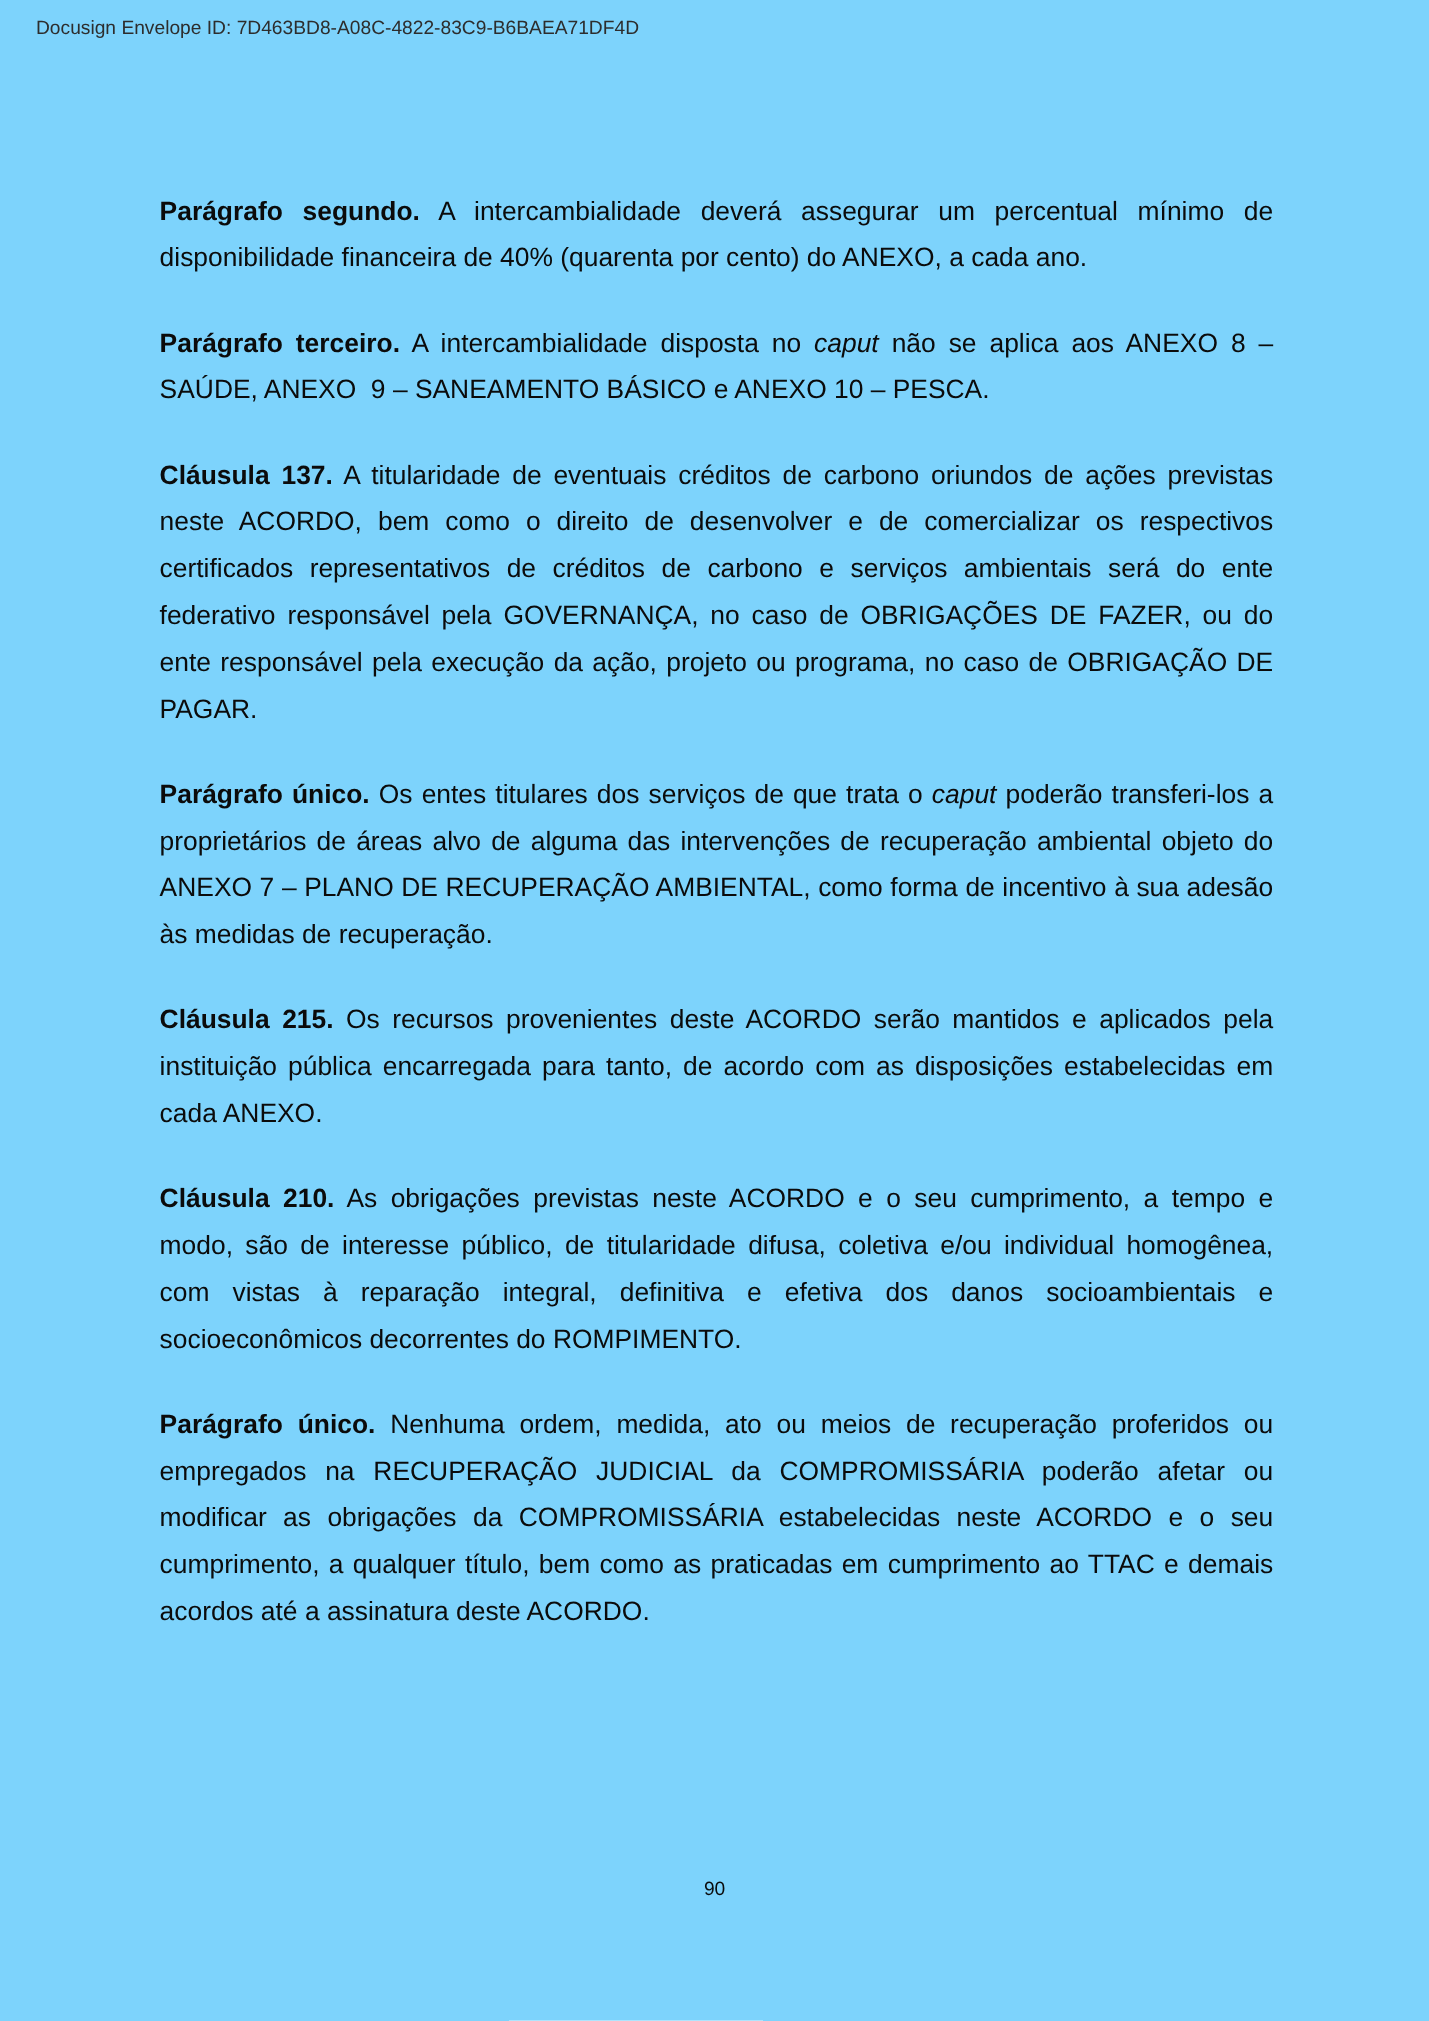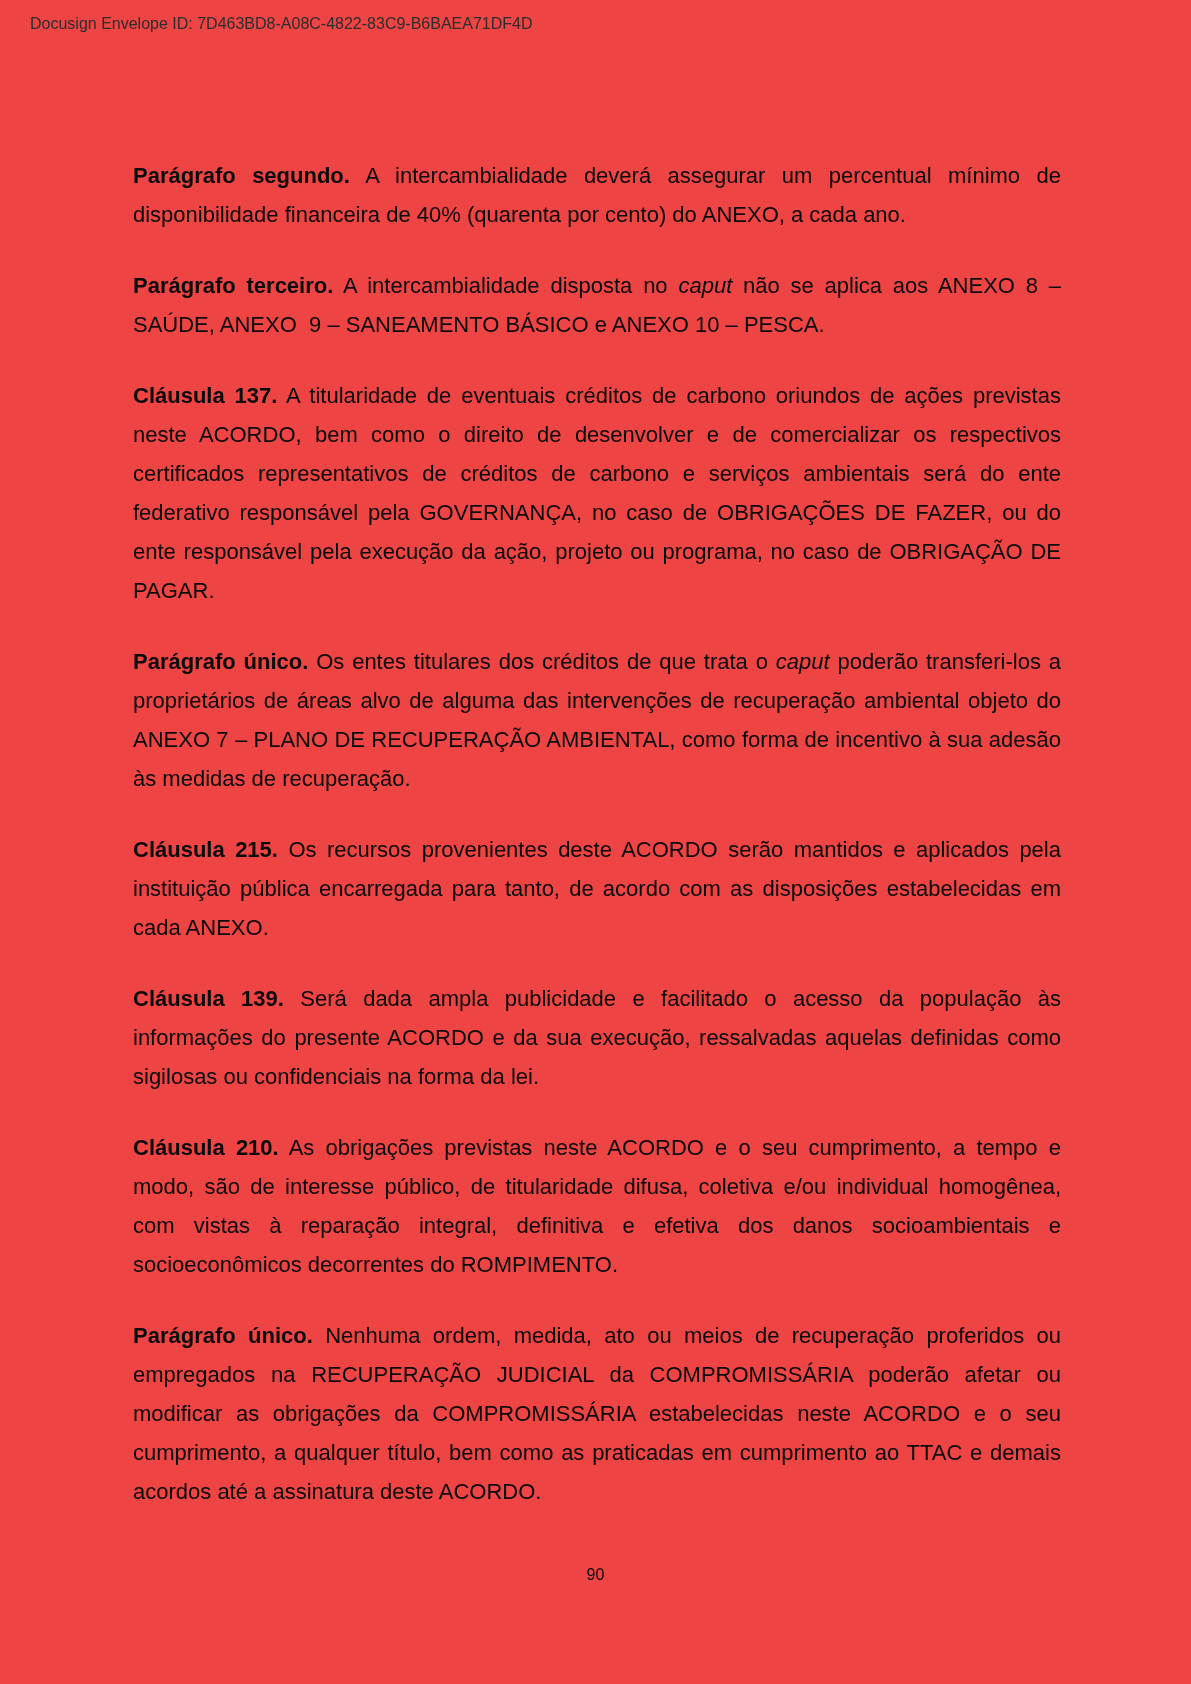--- a/index.html
+++ b/index.html
@@ -1,20 +1,20 @@
 <!DOCTYPE html>
 <html><head>
 <meta charset="utf-8">
 <style>
   html, body { margin: 0; padding: 0; background: #ffffff; }
   .page {
     position: relative;
     width: 1191px;
     height: 1684px;
-    background: #ef4444;
+    background: #7dd3fc;
     font-family: "Liberation Sans", sans-serif;
     color: #000000;
     overflow: hidden;
   }
   .docusign-header {
     position: absolute;
     left: 30px;
     top: 14px;
     font-size: 16px;
     line-height: 20px;
@@ -51,21 +51,20 @@
 <body>
 
 <div class="page">
   <div class="docusign-header">Docusign Envelope ID: 7D463BD8-A08C-4822-83C9-B6BAEA71DF4D</div>
 
   <div class="doc-body">
 
   <p class="para"><span class="bold">Parágrafo segundo.</span><span> A intercambialidade deverá assegurar um percentual mínimo de disponibilidade financeira de 40% (quarenta por cento) do ANEXO, a cada ano.</span></p>
       <p class="para"><span class="bold">Parágrafo terceiro.</span><span> A intercambialidade disposta no </span><span class="italic">caput</span><span> não se aplica aos ANEXO 8 – SAÚDE, ANEXO&nbsp; 9 – SANEAMENTO BÁSICO e ANEXO 10 – PESCA.</span></p>
       <p class="para"><span class="bold">Cláusula 137.</span><span> A titularidade de eventuais créditos de carbono oriundos de ações previstas neste ACORDO, bem como o direito de desenvolver e de comercializar os respectivos certificados representativos de créditos de carbono e serviços ambientais será do ente federativo responsável pela GOVERNANÇA, no caso de OBRIGAÇÕES DE FAZER, ou do ente responsável pela execução da ação, projeto ou programa, no caso de OBRIGAÇÃO DE PAGAR.</span></p>
-      <p class="para"><span class="bold">Parágrafo único.</span><span> Os entes titulares dos créditos de que trata o </span><span class="italic">caput</span><span> poderão transferi-los a proprietários de áreas alvo de alguma das intervenções de recuperação ambiental objeto do ANEXO 7 – PLANO DE RECUPERAÇÃO AMBIENTAL, como forma de incentivo à sua adesão às medidas de recuperação.</span></p>
+      <p class="para"><span class="bold">Parágrafo único.</span><span> Os entes titulares dos serviços de que trata o </span><span class="italic">caput</span><span> poderão transferi-los a proprietários de áreas alvo de alguma das intervenções de recuperação ambiental objeto do ANEXO 7 – PLANO DE RECUPERAÇÃO AMBIENTAL, como forma de incentivo à sua adesão às medidas de recuperação.</span></p>
       <p class="para"><span class="bold">Cláusula 215.</span><span> Os recursos provenientes deste ACORDO serão mantidos e aplicados pela instituição pública encarregada para tanto, de acordo com as disposições estabelecidas em cada ANEXO.</span></p>
-      <p class="para"><span class="bold">Cláusula 139.</span><span> Será dada ampla publicidade e facilitado o acesso da população às informações do presente ACORDO e da sua execução, ressalvadas aquelas definidas como sigilosas ou confidenciais na forma da lei.</span></p>
       <p class="para"><span class="bold">Cláusula 210.</span><span> As obrigações previstas neste ACORDO e o seu cumprimento, a tempo e modo, são de interesse público, de titularidade difusa, coletiva e/ou individual homogênea, com vistas à reparação integral, definitiva e efetiva dos danos socioambientais e socioeconômicos decorrentes do ROMPIMENTO.</span></p>
       <p class="para"><span class="bold">Parágrafo único.</span><span> Nenhuma ordem, medida, ato ou meios de recuperação proferidos ou empregados na RECUPERAÇÃO JUDICIAL da COMPROMISSÁRIA poderão afetar ou modificar as obrigações da COMPROMISSÁRIA estabelecidas neste ACORDO e o seu cumprimento, a qualquer título, bem como as praticadas em cumprimento ao TTAC e demais acordos até a assinatura deste ACORDO.</span></p>
     </div>
 
   <div class="page-number">90</div>
 </div>
 
 </body></html>

